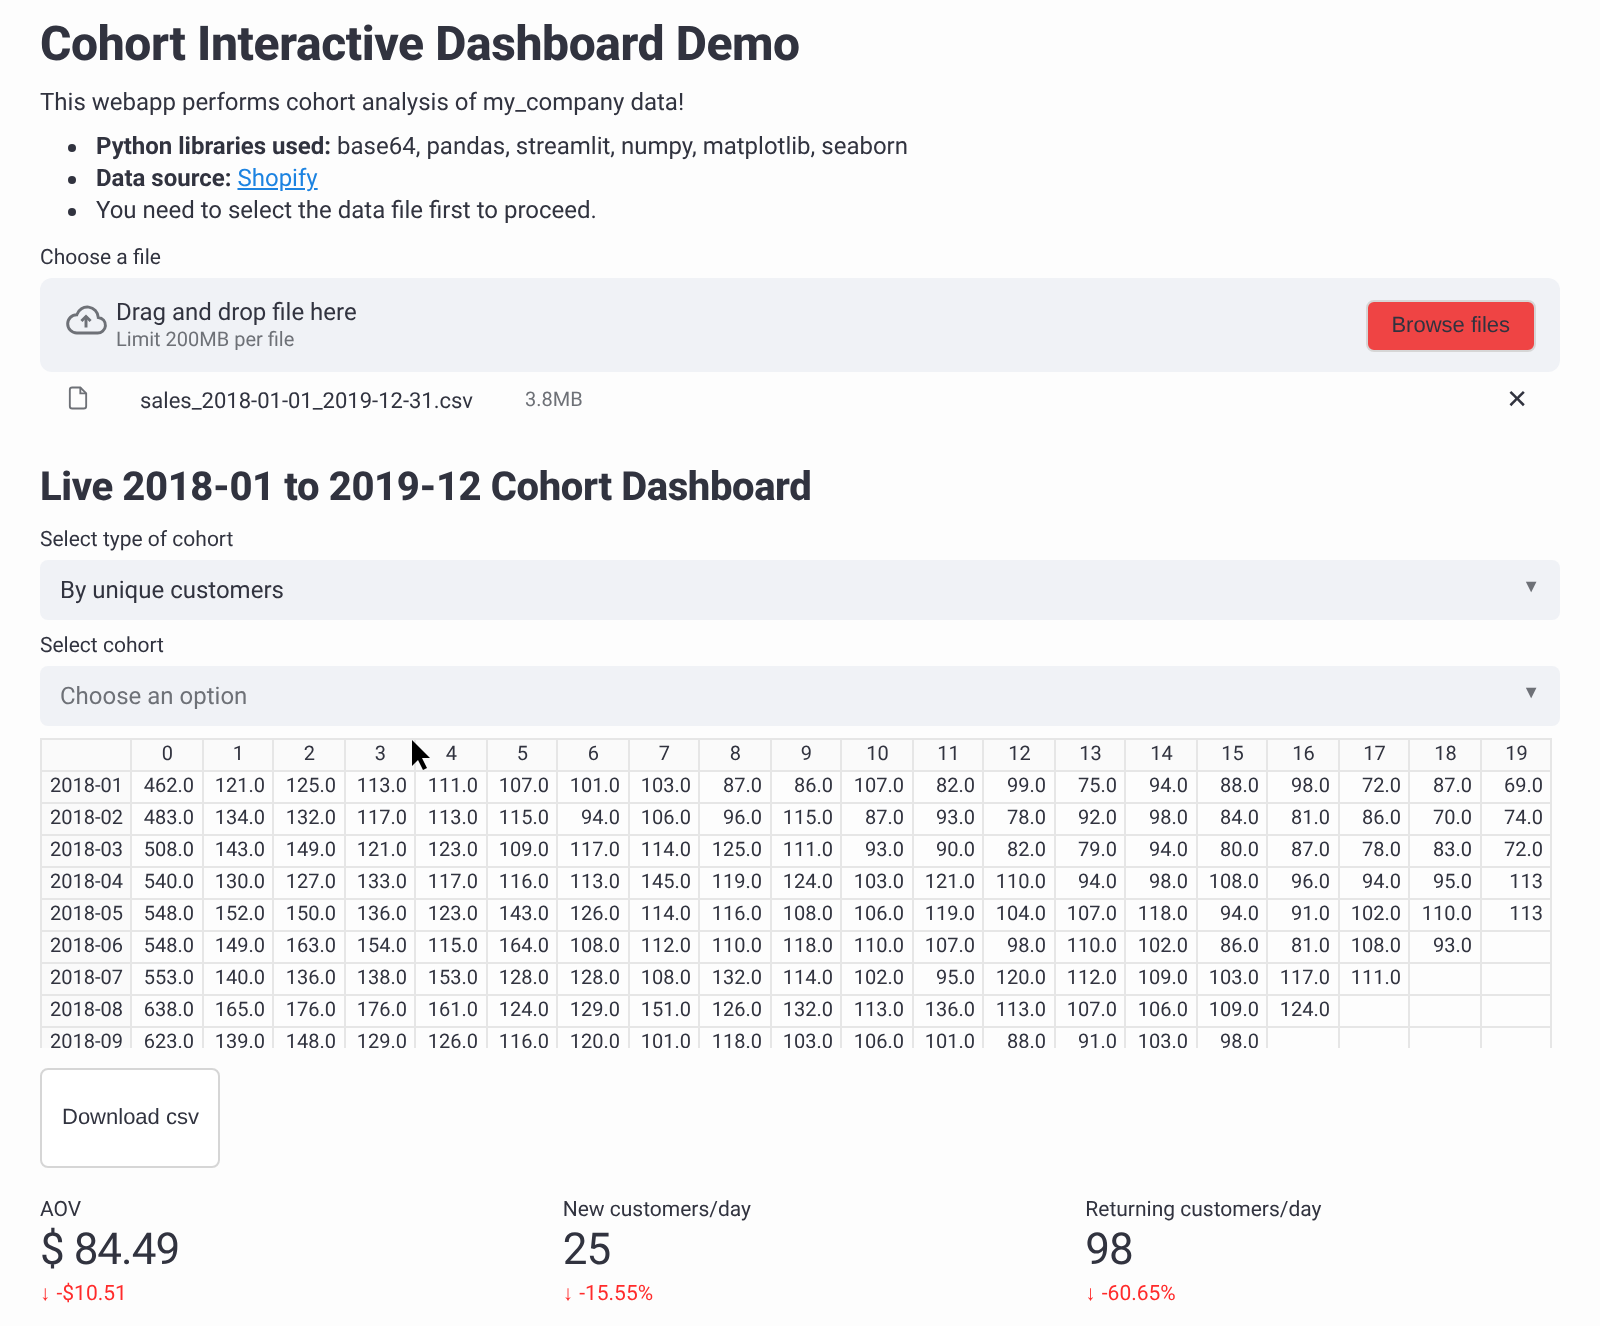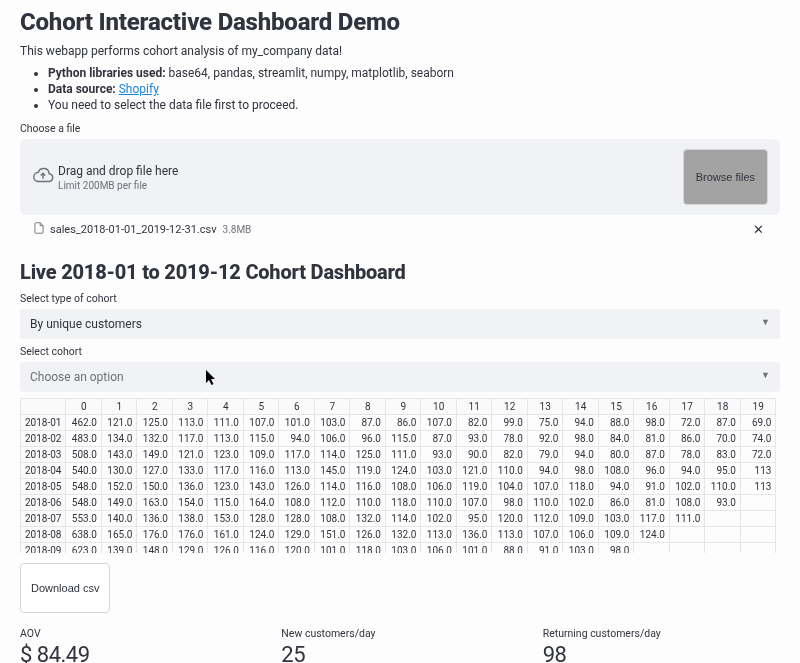--- a/index.html
+++ b/index.html
@@ -49,32 +49,32 @@
     padding: 10px 12px;
     display: flex;
     align-items: center;
     gap: 4px;
   }
   .cloud-icon { flex: 0 0 auto; color: #6e7177; }
   .uploader-text { flex: 1 1 auto; }
   .uploader-text .line1 { font-size: 12px; color: var(--text); }
   .uploader-text .line2 { font-size: 10px; color: var(--muted); margin-top: 2px; }
   .browse-btn {
-    background: #a3a3a3;
+    background: #ef4444;
     border: 1px solid #d6d6d6;
     border-radius: 4px;
-    padding: 21px 12px;
+    padding: 6px 12px;
     font-size: 11px;
     color: var(--text);
     cursor: pointer;
   }
   .file-row {
     display: flex;
     align-items: center;
-    gap: 4px;
+    gap: 24px;
     padding: 6px 12px 6px 12px;
     font-size: 11px;
   }
   .file-row .file-name { color: var(--text); }
   .file-row .file-size { color: var(--muted); margin-left: 2px; font-size:10px;}
   .file-row .spacer { flex: 1; }
   .close-x {
     font-size: 13px;
     line-height: 1;
     color: var(--text);

